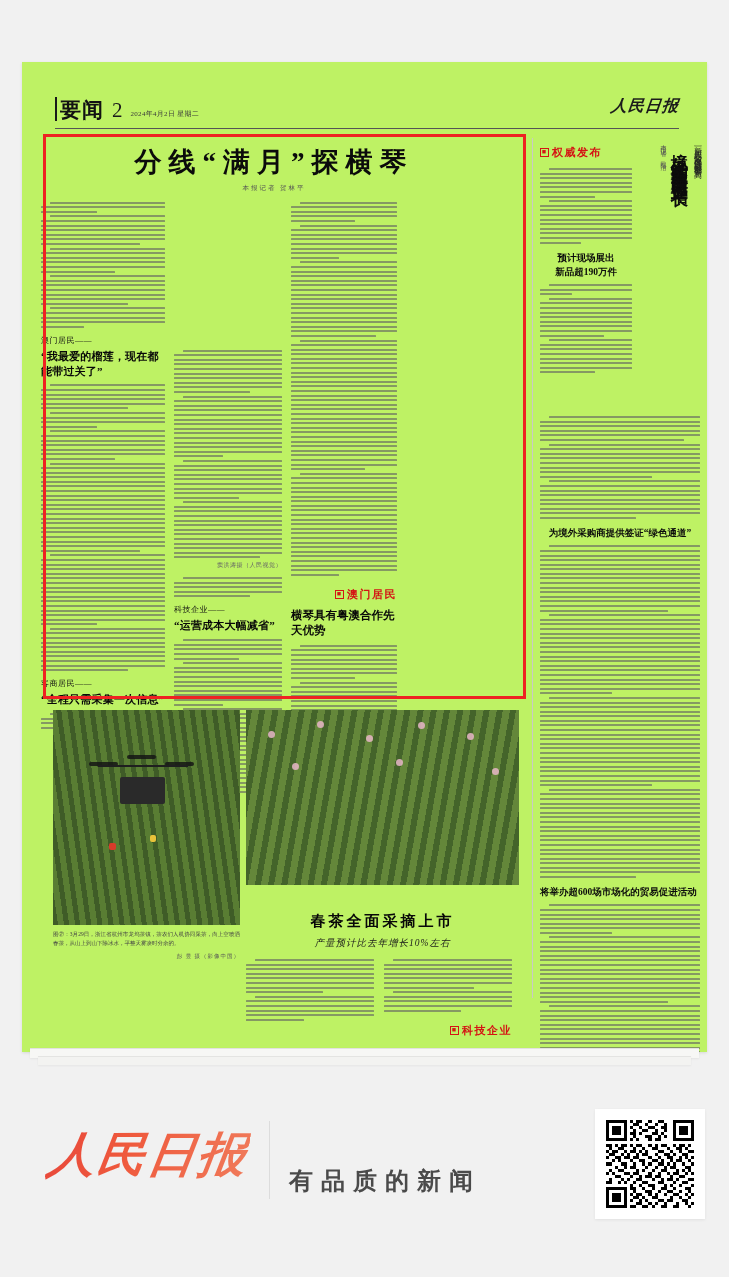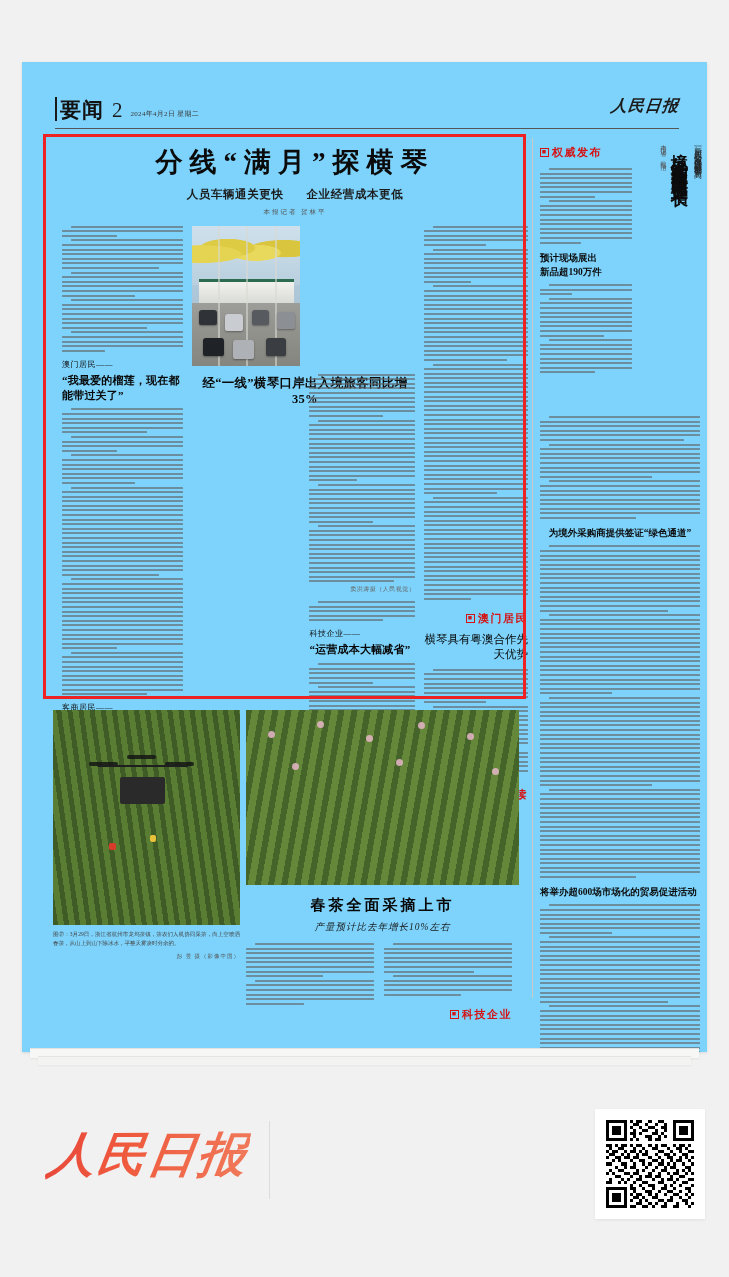--- a/index.html
+++ b/index.html
@@ -13,21 +13,21 @@
     width: 729px; height: 1277px;
     background: #f1f1f1;
     position: relative;
   }
 
   
   .sheet {
     position: absolute;
     left: 22px; top: 62px;
     width: 685px; height: 990px;
-    background: #7dd3fc;
+    background: #bef264;
     box-shadow: 0 1px 3px rgba(0,0,0,.10);
     overflow: hidden;
   }
   
   .stack1 {
     position: absolute; left: 30px; top: 1048px;
     width: 669px; height: 10px;
     background: #f7f7f5; border-top: 1px solid #e2e2e0;
     box-shadow: 0 1px 2px rgba(0,0,0,.06);
   }
@@ -70,21 +70,21 @@
   .redbox {
     position: absolute;
     left: 21px; top: 72px;
     width: 483px; height: 565px;
     border: 3px solid #ee2222;
     z-index: 30; pointer-events: none;
   }
 
   
   .main-area {
-    position: absolute; left: 40px; top: 78px;
+    position: absolute; left: 19px; top: 78px;
     width: 466px; height: 555px;
   }
   .headline {
     text-align: center; font-size: 27px; font-weight: bold;
     color: #0b0b0b; letter-spacing: 7px; line-height: 1.1;
     margin-top: 8px; font-family: "Liberation Serif", serif;
   }
   .subhead {
     text-align: center; font-size: 11.5px; font-weight: bold;
     color: #1b1b1b; margin-top: 9px; letter-spacing: .6px;
@@ -121,22 +121,22 @@
 
   .minihead {
     font-size: 8px; font-weight: normal; color: #111; margin: 7px 0 3px;
     letter-spacing: .5px;
   }
   .quotehead {
     font-size: 11px; font-weight: bold; color: #080808;
     line-height: 1.35; margin: 1px 0 6px; letter-spacing: .2px;
   }
   .sechead {
-    font-size: 11.5px; font-weight: normal; color: #080808;
-    text-align: right; line-height: 1.35; margin: 6px 0 6px;
+    font-size: 11.5px; font-weight: bold; color: #080808;
+    text-align: left; line-height: 1.35; margin: 6px 0 6px;
   }
 
   
   .photo {
     width: 100%; height: 140px; position: relative; overflow: hidden;
     background: linear-gradient(#bcd4e4, #9fb9cb);
   }
   .photo .sky { position:absolute; inset:0 0 58% 0;
     background: linear-gradient(#cfe0ec,#b9cfde); }
   .photo .canopy { position:absolute; left:-4%; right:-4%; top:4%; height:30%;
@@ -195,21 +195,21 @@
   .vert-sub {
     writing-mode: vertical-rl; text-orientation: upright;
     font-size: 8px; color: #222; letter-spacing: 1.5px; height: 150px;
   }
   .vert-byline {
     writing-mode: vertical-rl; text-orientation: upright;
     font-size: 6px; color: #555; letter-spacing: 2px; height: 90px;
   }
   .rc-sub {
     font-size: 9.5px; font-weight: bold; color: #0b0b0b;
-    line-height: 1.5; text-align: left; margin: 7px 0 5px;
+    line-height: 1.5; text-align: center; margin: 7px 0 5px;
   }
   .rc-wide { width: 160px; }
 
   
   .bottom-block {
     position: absolute; left: 31px; top: 648px; width: 466px; height: 282px;
   }
   .bphoto-left {
     position: absolute; left: 0; top: 0; width: 187px; height: 215px;
     overflow: hidden; background: #4e6b33;
@@ -235,21 +235,21 @@
   }
   .drone .body { position:absolute; left:30%; top:45%; width:40%; height:36%;
     background:#2a2a2a; border-radius:2px; }
   .drone .arm { position:absolute; top:28%; height:2px; background:#1f1f1f; }
   .drone .rotor { position:absolute; width:26%; height:4px; background:#151515;
     border-radius:2px; opacity:.85; }
   .blossom { position:absolute; width:7px; height:7px; border-radius:50%;
     background:#e8b6c8; opacity:.85; }
   .bcap-title {
     font-size: 15px; font-weight: bold; color:#080808; text-align:center;
-    letter-spacing: 3px; margin-top: 8px;
+    letter-spacing: 3px; margin-top: 24px;
   }
   .bcap-sub {
     font-size: 9.5px; font-weight: normal; color:#1a1a1a; text-align:center;
     margin-top: 6px; letter-spacing: 1px; font-style: italic;
   }
 
   
   .footer {
     position: absolute; left: 0; top: 1085px; width: 729px; height: 192px;
     background: #f1f1f1;
@@ -299,25 +299,20 @@
       </div>
       <div class="mh-logo">人民日报</div>
     </div>
     <div class="mh-rule"></div>
 
     <div class="vrule"></div>
 
     <div class="main-area">
 
       <div class="headline">分线“满月”探横琴</div>
-      <div class="subhead">
-        <span>人员车辆通关更快</span>
-        <span class="gap"></span>
-        <span>企业经营成本更低</span>
-      </div>
       <div class="byline">本报记者 贺林平</div>
 
       <div class="cols">
 
         <div class="col c1">
           <div class="tx">
             <i class="ind"></i>
               <i></i>
               <i class="s45"></i>
             <i class="ind"></i>
@@ -416,40 +411,20 @@
           <div class="minihead">客商居民——</div>
           <div class="quotehead">“全程只需采集一次信息”</div>
           <div class="tx">
             <i class="ind"></i>
               <i></i>
               <i></i>
               <i class="s60"></i>
           </div>
         </div>
 
-        <div class="col c2">
-          <div class="photo">
-            <div class="sky"></div>
-            <div class="canopy"></div>
-            <div class="boothbar"></div>
-            <div class="booth"></div>
-            <div class="road"></div>
-            <div class="lane" style="left:24%"></div>
-            <div class="lane" style="left:50%"></div>
-            <div class="lane" style="left:76%"></div>
-            <div class="car" style="left:6%; top:60%; width:17%; height:11%; background:#2f3338;"></div>
-            <div class="car" style="left:30%; top:63%; width:17%; height:12%; background:#c9ccd0;"></div>
-            <div class="car" style="left:55%; top:60%; width:16%; height:11%; background:#575b60;"></div>
-            <div class="car" style="left:78%; top:62%; width:17%; height:12%; background:#8c9095;"></div>
-            <div class="car" style="left:10%; top:80%; width:19%; height:13%; background:#1f2327;"></div>
-            <div class="car" style="left:38%; top:82%; width:19%; height:13%; background:#aeb2b6;"></div>
-            <div class="car" style="left:68%; top:80%; width:19%; height:13%; background:#3a3e43;"></div>
-          </div>
-          <div class="photo-cap" style="width:225px; margin-left:0;">经“一线”横琴口岸出入境旅客同比增35%</div>
-        </div>
 
         <div class="col c3" style="padding-top:148px;">
           <div class="tx">
             <i class="ind"></i>
               <i></i>
               <i></i>
               <i></i>
               <i></i>
               <i></i>
               <i></i>
@@ -953,20 +928,21 @@
 
     <div class="redbox"></div>
   </div>
 
   <div class="stack1"></div>
   <div class="stack2"></div>
 
   <div class="footer">
     <div class="brand-logo">人民日报</div>
     <div class="brand-div"></div>
+    <div class="brand-slogan">有品质的新闻</div>
     <div class="qr-card">
       <svg class="qr" viewBox="0 0 29 29" shape-rendering="crispEdges">
         <rect width="29" height="29" fill="#fff"></rect>
         <g fill="#000">
           <rect x="0" y="0" width="7" height="1"></rect>
             <rect x="0" y="6" width="7" height="1"></rect>
           <rect x="0" y="0" width="1" height="7"></rect>
             <rect x="6" y="0" width="1" height="7"></rect>
           <rect x="2" y="2" width="3" height="3"></rect>
           <rect x="22" y="0" width="7" height="1"></rect>

